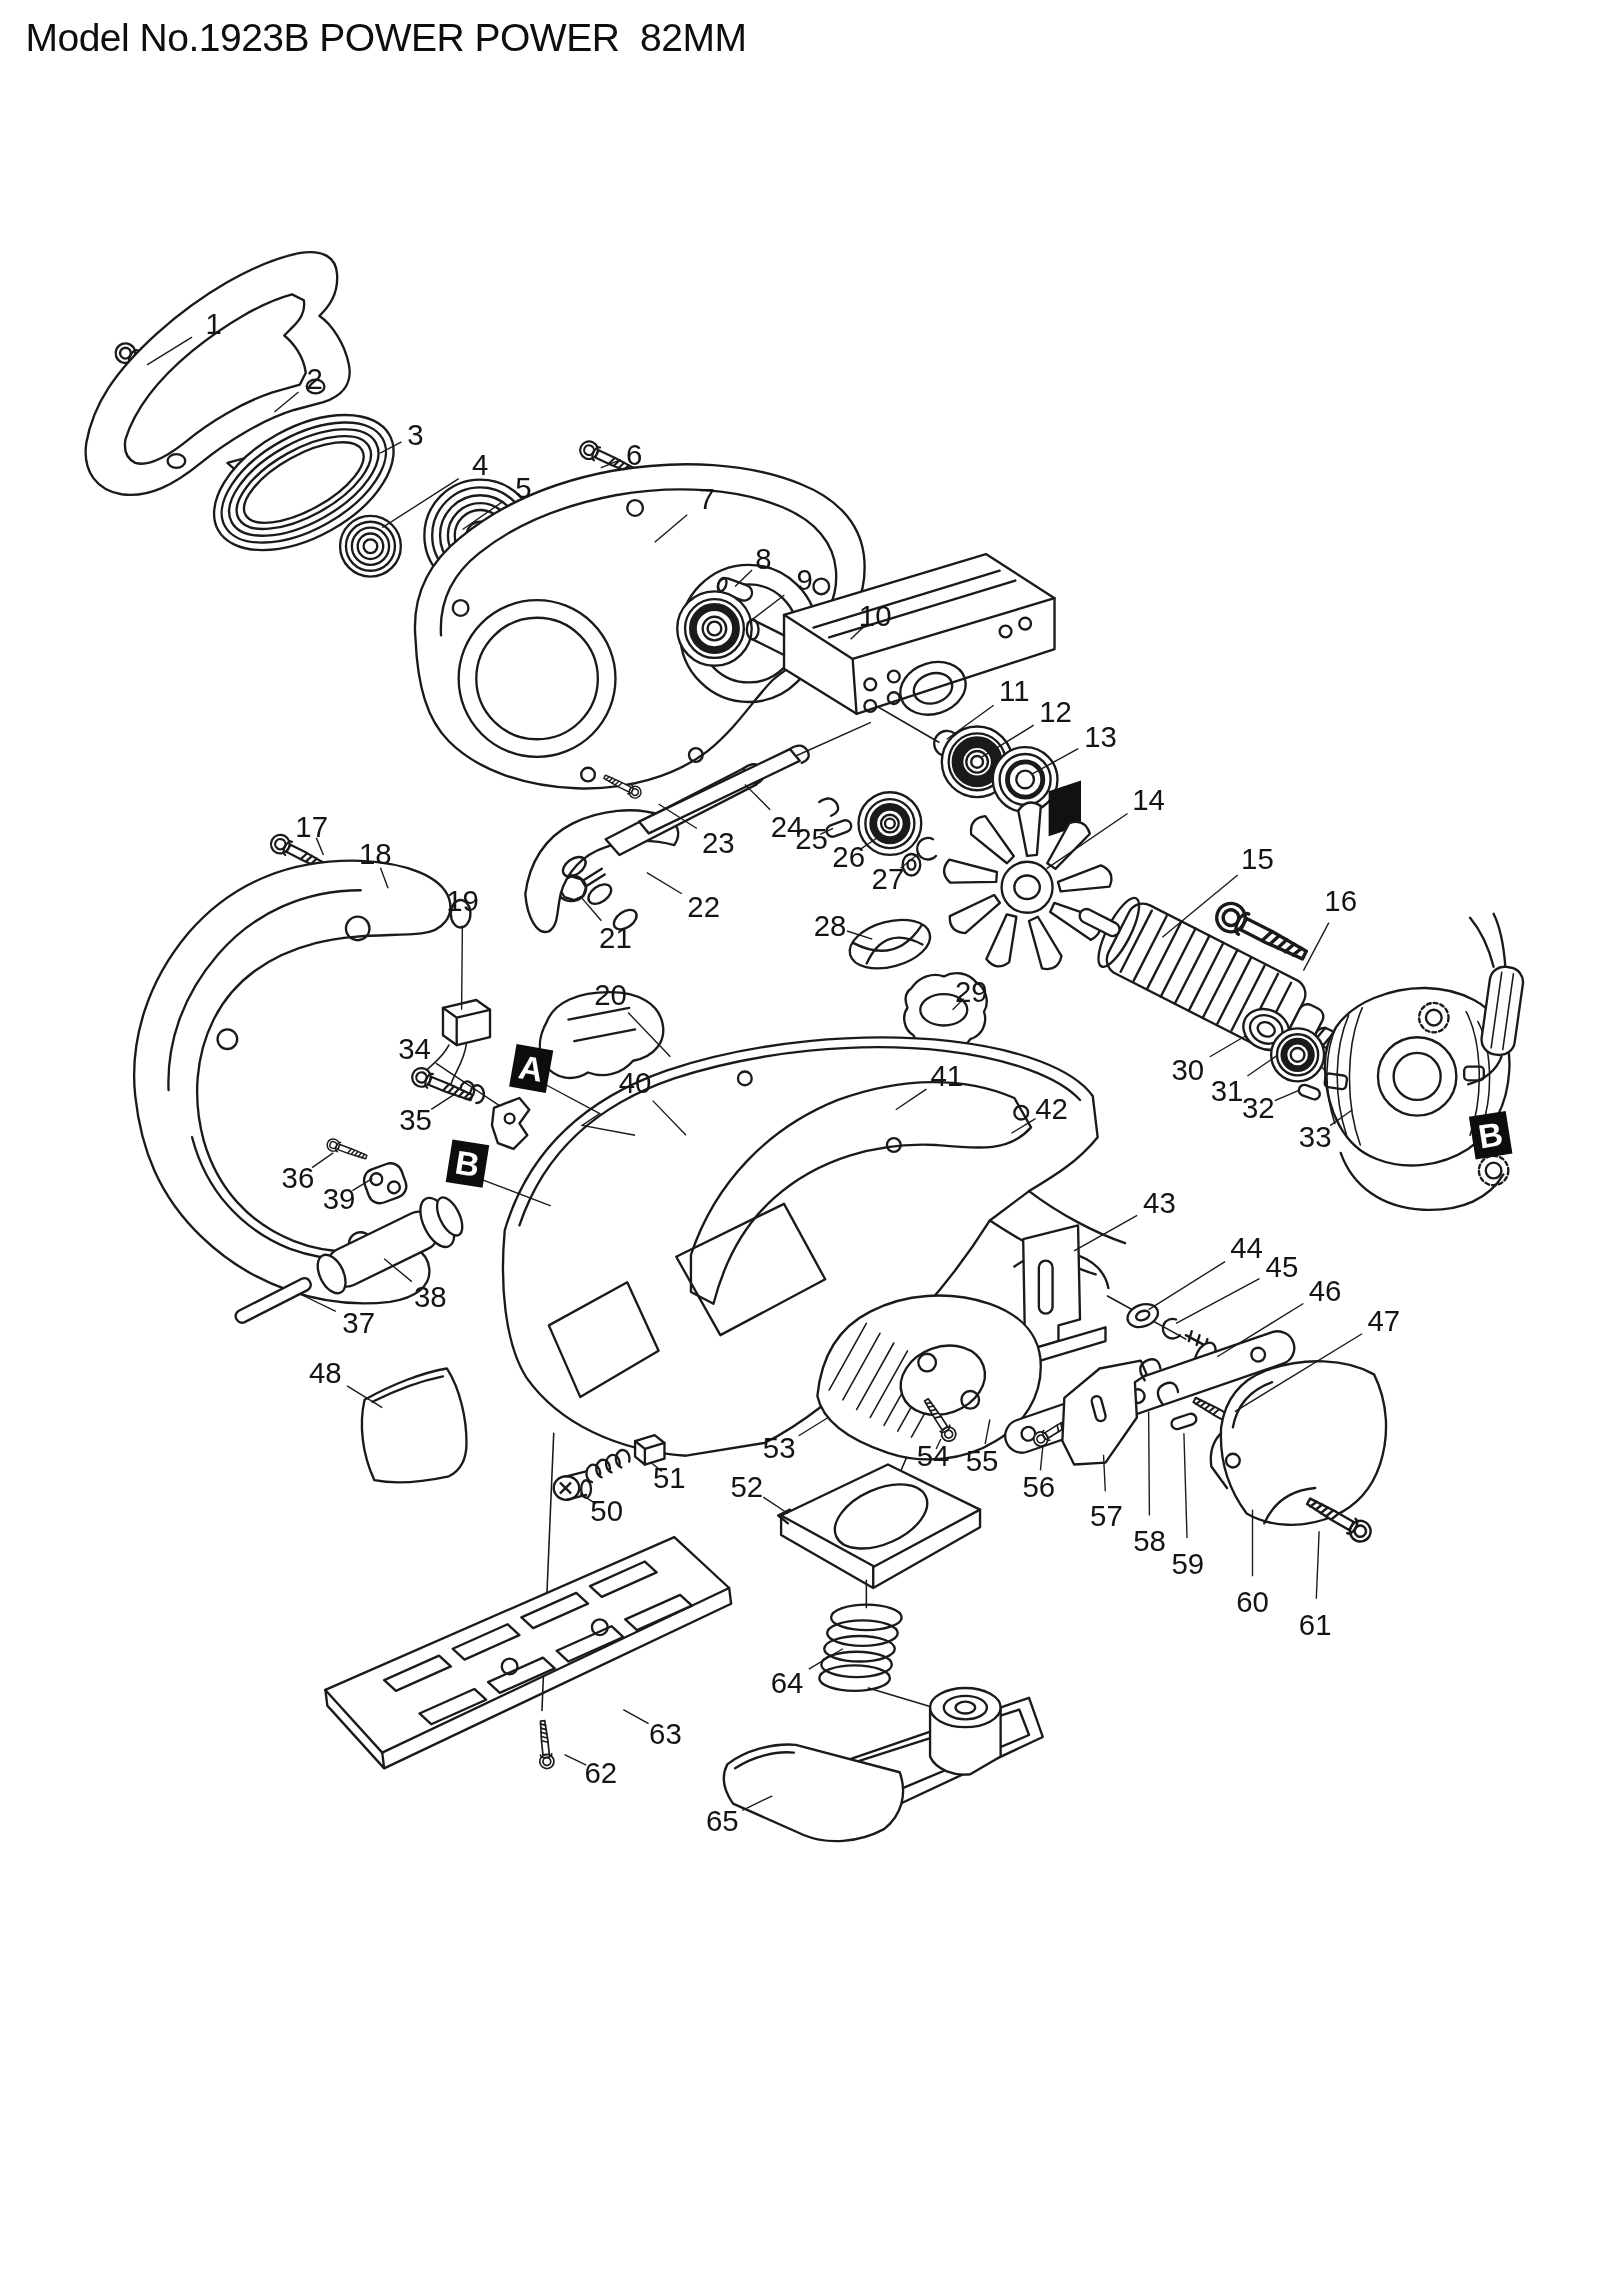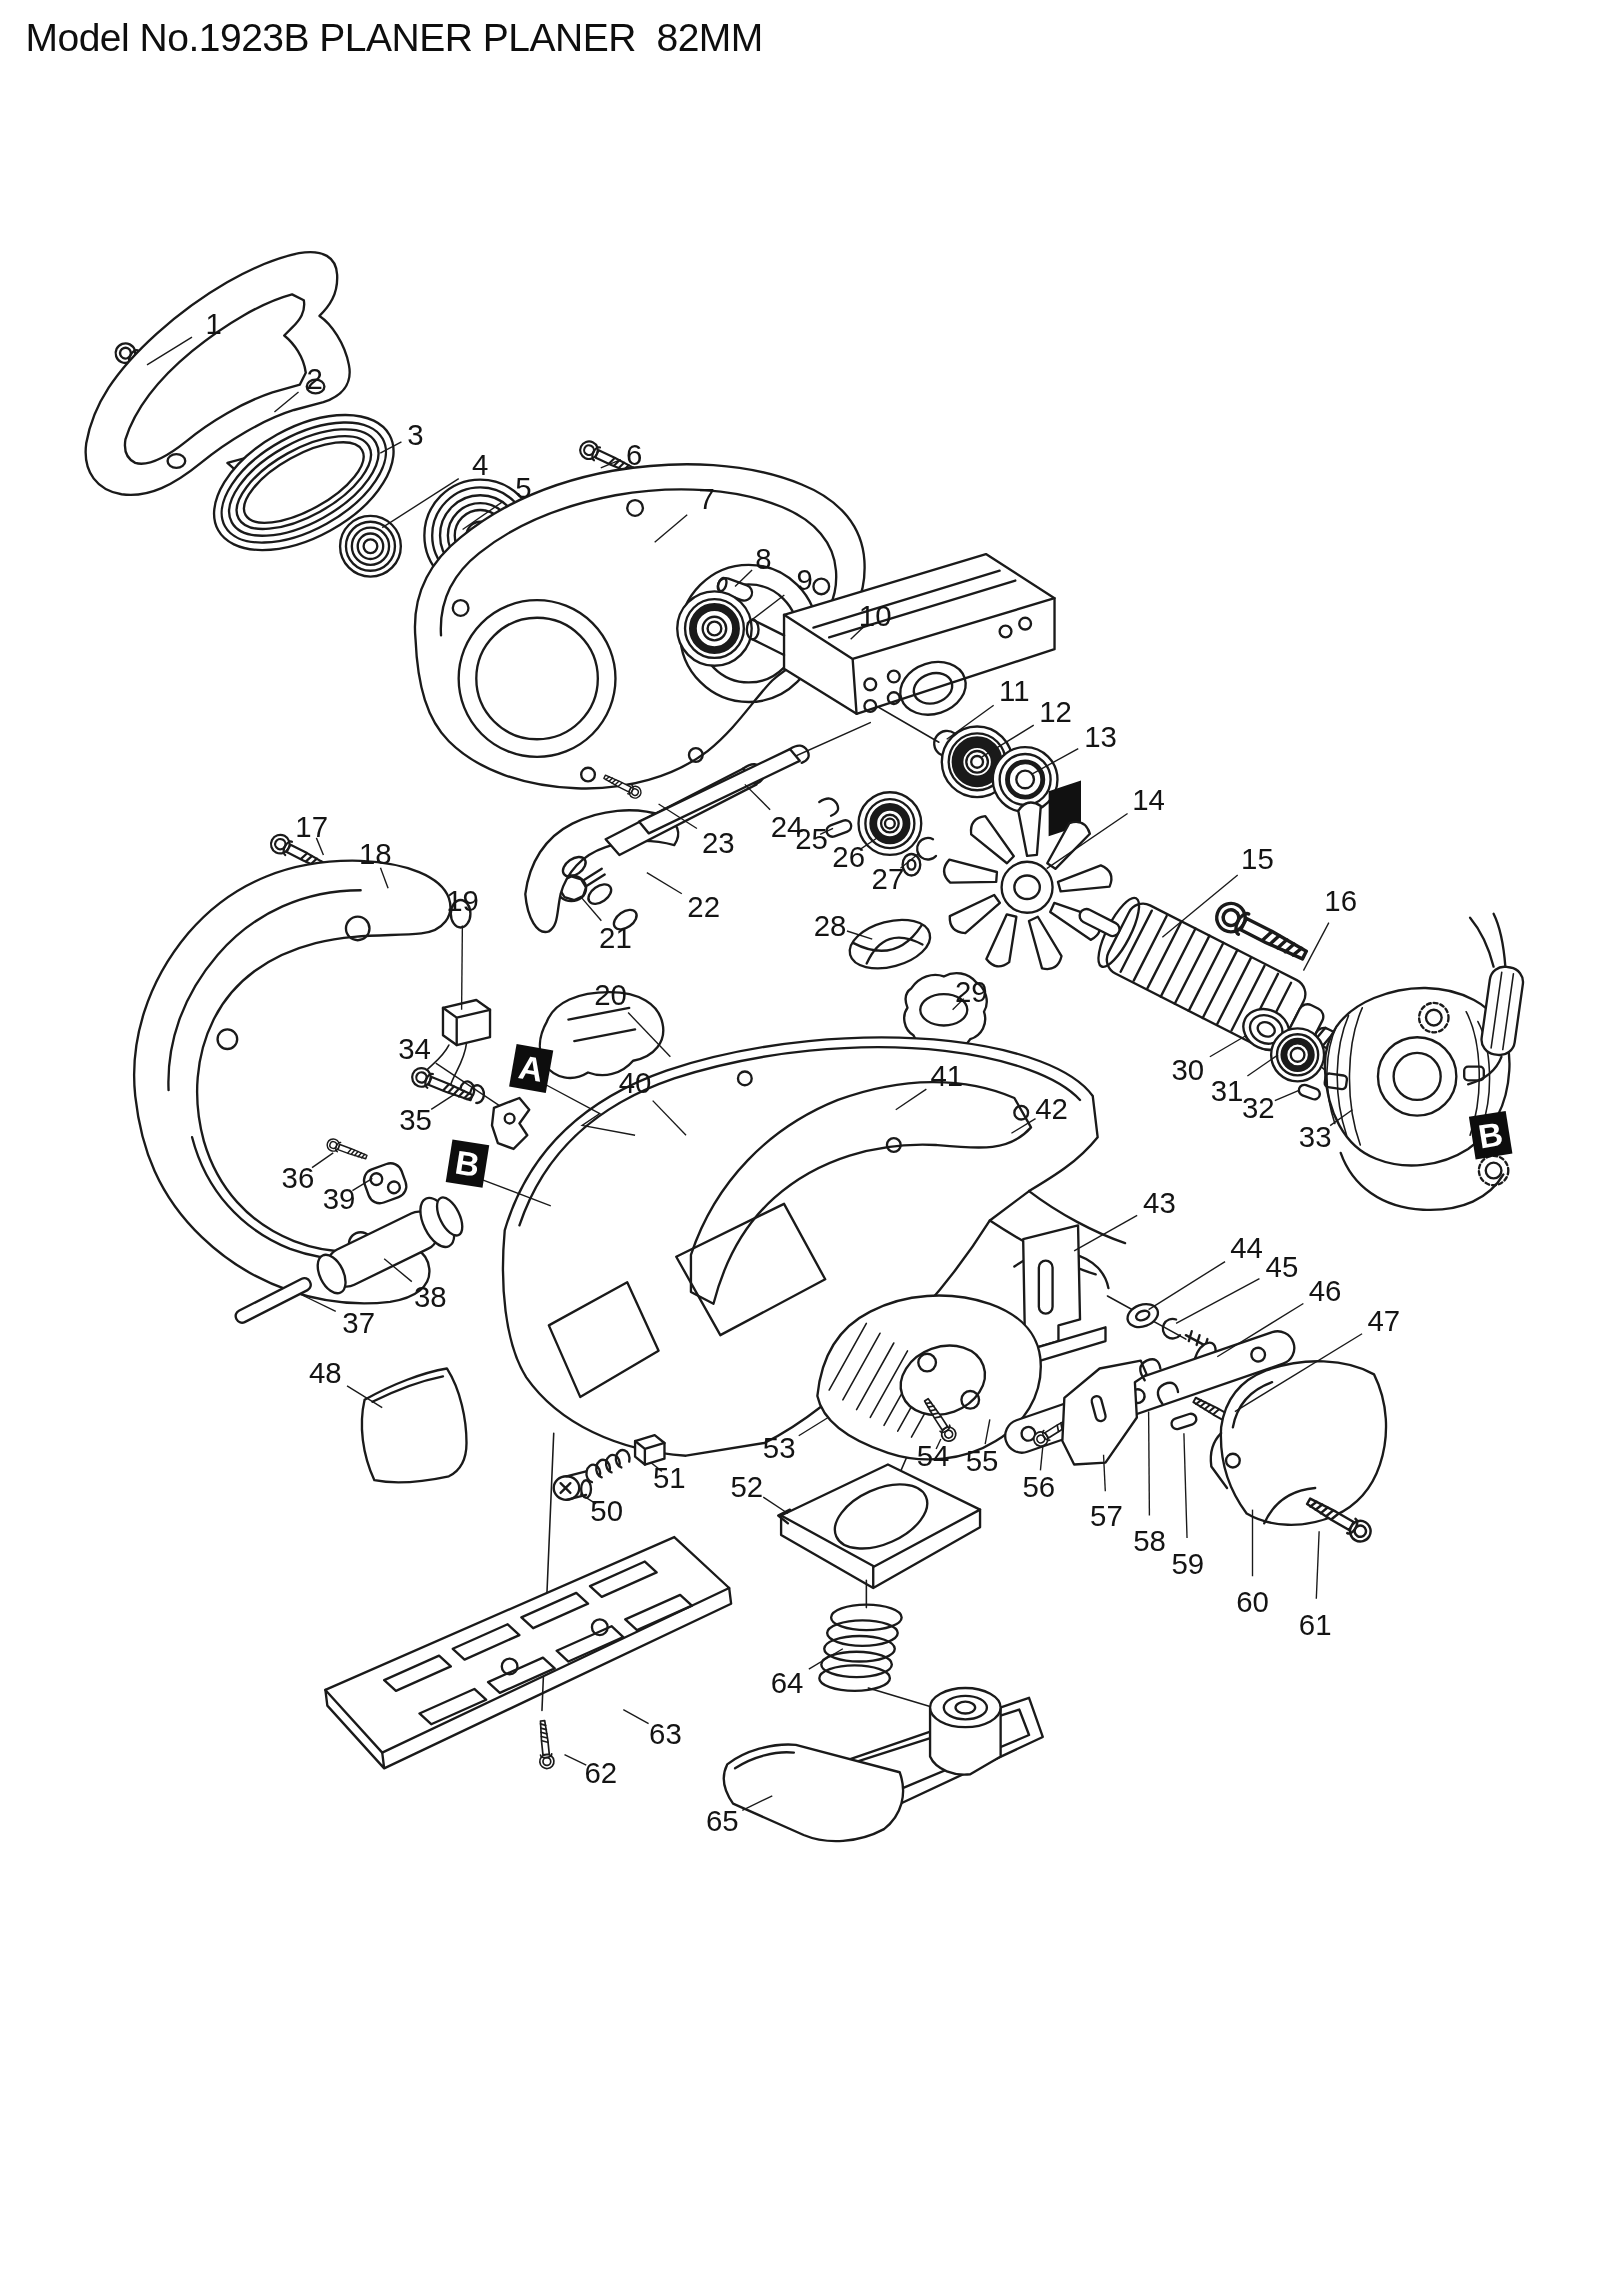--- a/index.html
+++ b/index.html
@@ -14,21 +14,21 @@
   .leader{stroke:#1a1a1a;stroke-width:1.4;fill:none;}
   .num{font-family:"Liberation Sans",sans-serif;font-size:30px;fill:#141414;text-anchor:middle;}
   .badge-box{fill:#0d0d0d;stroke:none;}
   .badge-letter{font-family:"Liberation Sans",sans-serif;font-weight:bold;font-size:34px;
                 fill:#ffffff;text-anchor:middle;}
 </style>
 </head>
 <body>
 
 <div class="canvas">
-  <div class="title">Model No.1923B PLANER PLANER  82MM</div>
+  <div class="title">Model No.1923B POWER POWER  82MM</div>
 
   <svg id="dg" width="1621" height="2293" viewBox="0 0 1654 2339">
     <defs>
       <g id="screw-sym">
         <circle r="10" class="wfill"></circle>
         <circle r="5.5"></circle>
         <path d="M10,-8 a4.5,8 0 0,0 0,16"></path>
         <path d="M10,-4.5 L30,-4.5 L58,-3 L58,3 L30,4.5 L10,4.5 Z" class="wfill"></path>
         <path d="M30,-4 l-3,8 M36,-4 l-3,8 M42,-4 l-3,8 M48,-3.6 l-3,7.6 M54,-3.4 l-3,7"></path>
       </g>

